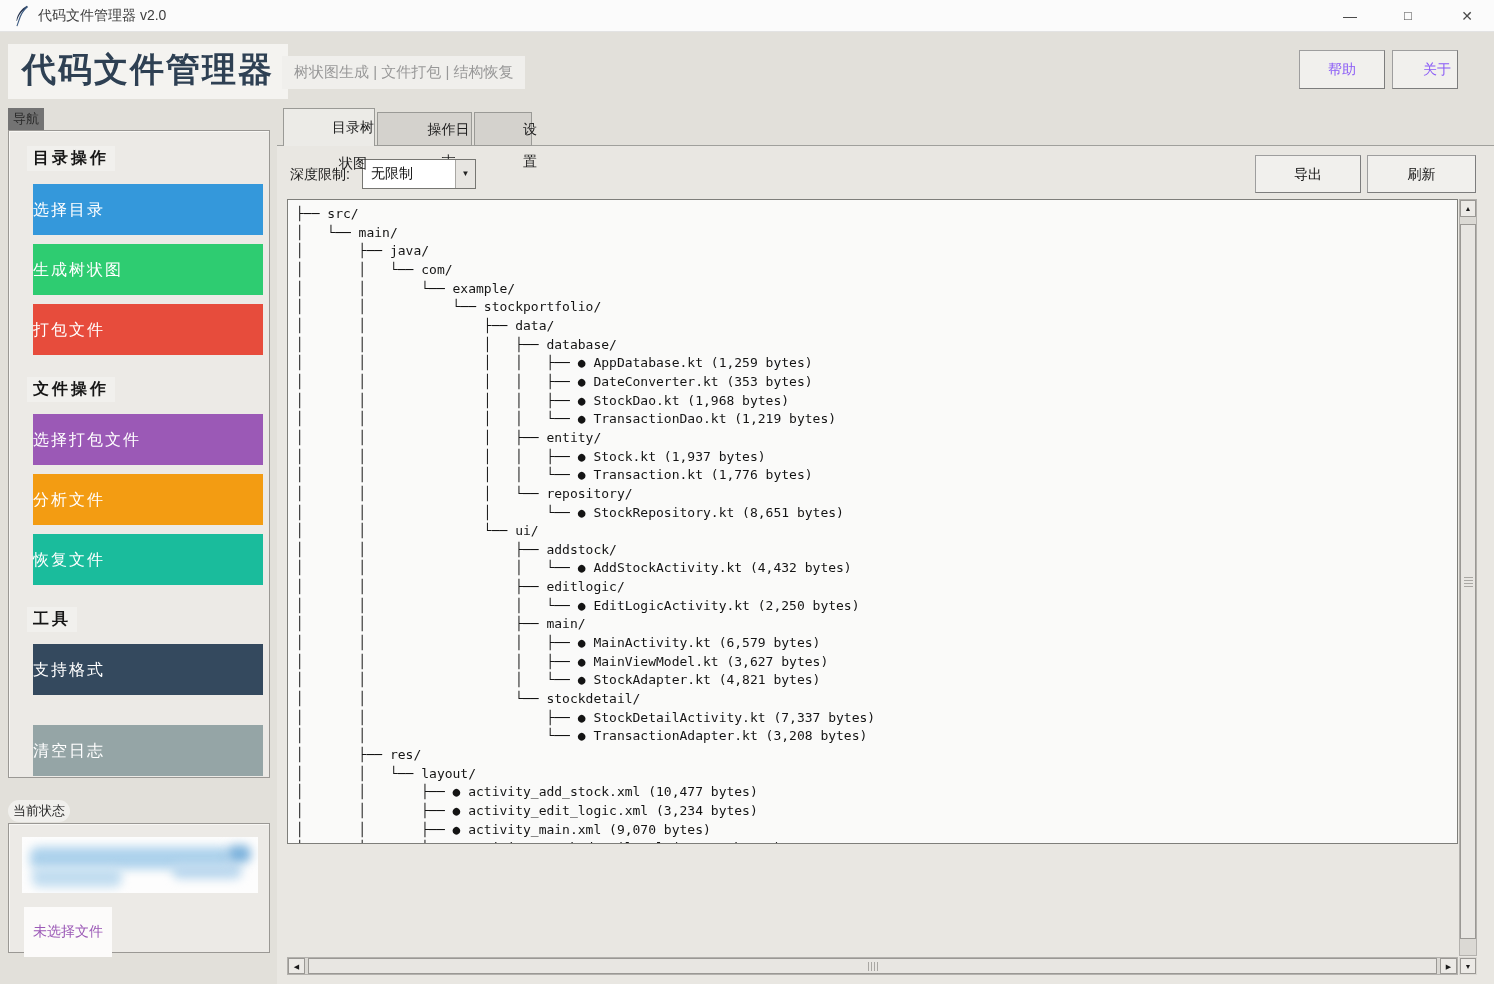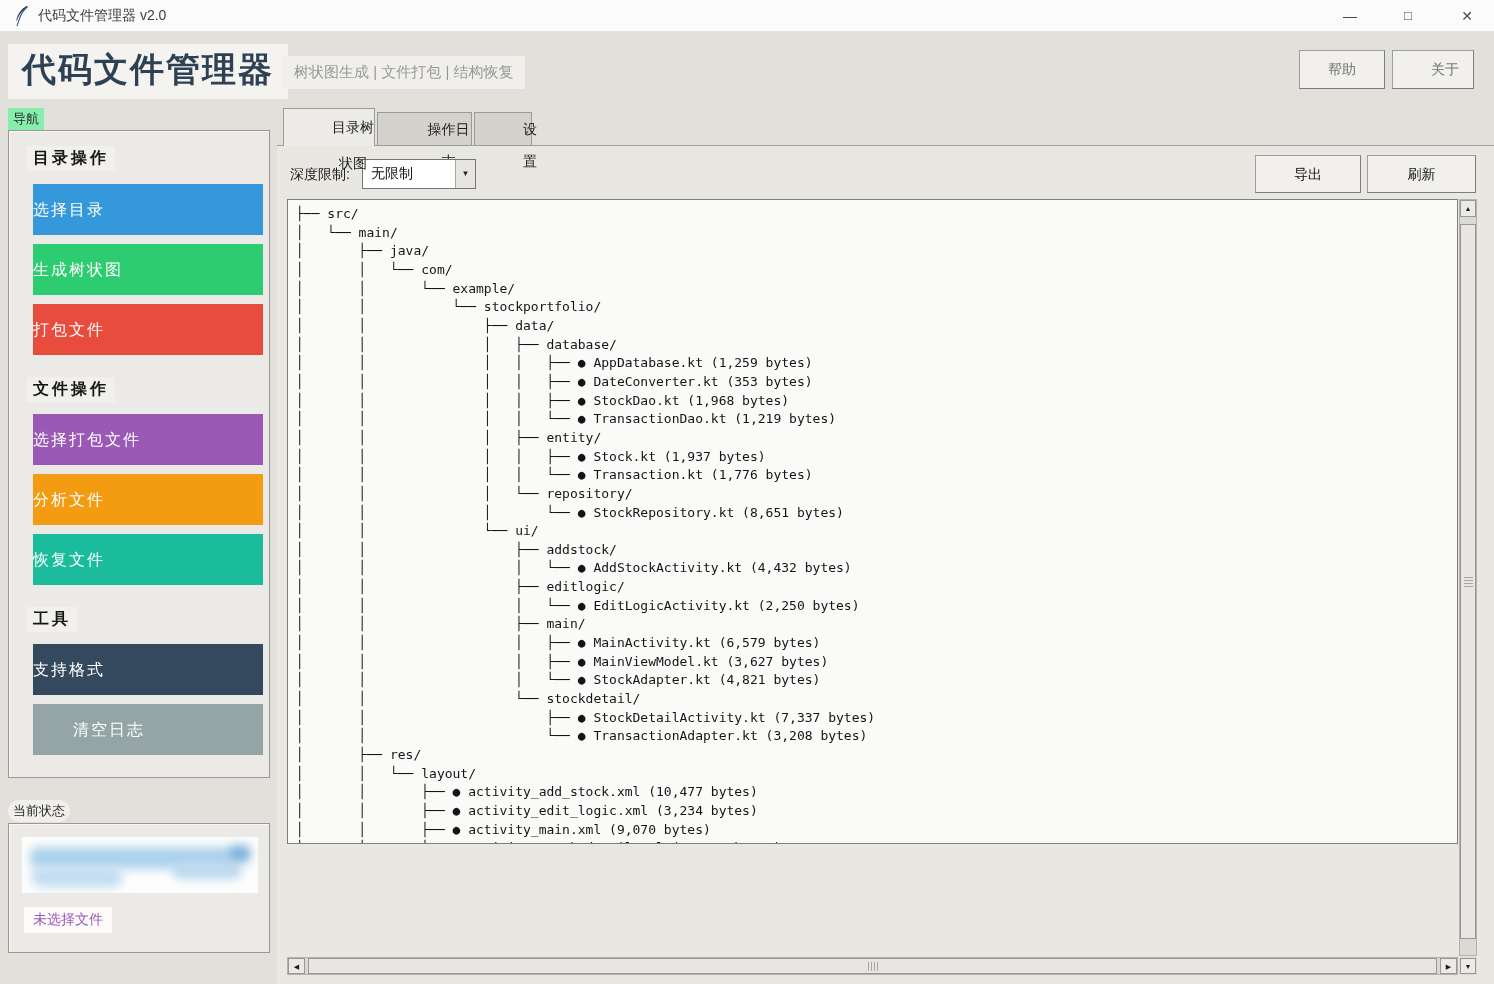--- a/index.html
+++ b/index.html
@@ -10,37 +10,37 @@
   
   .titlebar { position:absolute; left:0; top:0; width:1494px; height:32px; background:#fbfbfb; border-bottom:1px solid #e3e3e3; }
   .titlebar .app-icon { position:absolute; left:13px; top:5px; width:17px; height:22px; }
   .titlebar .title-text { position:absolute; left:38px; top:7px; font-size:14px; color:#3d3d3d; }
   .win-btn { position:absolute; top:0; width:46px; height:32px; text-align:center; line-height:32px; font-size:14px; color:#4a4a4a; cursor:default; }
   .win-min { left:1327px; } .win-max { left:1385px; font-size:13px; } .win-close { left:1444px; }
 
   
   .app-title { position:absolute; left:8px; top:44px; background:#f4f3f0; color:#2e4053; font-size:34px; font-weight:bold; padding:3px 14px 6px 14px; letter-spacing:2px; }
   .app-subtitle { position:absolute; left:282px; top:56px; background:#f0efec; color:#989898; font-size:15px; padding:7px 12px; }
-  .hdr-btn { position:absolute; top:50px; height:39px; background:#f1f0ed; border:1px solid #9e9e9e; border-bottom-color:#7d7d7d; border-right-color:#7d7d7d; font-size:14px; color:#737373; text-align:center; line-height:37px; }
-  .btn-help { left:1299px; width:86px; } .btn-about { left:1392px; width:82px;padding-left:24px; }
+  .hdr-btn { position:absolute; top:50px; height:39px; background:#f1f0ed; border:1px solid #9e9e9e; border-bottom-color:#7d7d7d; border-right-color:#7d7d7d; font-size:14px; color:#8b5cf6; text-align:center; line-height:37px; }
+  .btn-help { left:1299px; width:86px; } .btn-about { left:1392px; width:66px;padding-left:24px; }
 
   
-  .nav-label { position:absolute; left:8px; top:108px; background:#86efac; font-size:13px; color:#2a2a2a; padding:2px 5px; }
+  .nav-label { position:absolute; left:8px; top:108px; background:#737373; font-size:13px; color:#2a2a2a; padding:2px 5px; }
   .nav-frame { position:absolute; left:8px; top:130px; width:262px; height:648px; background:#eceae6; border:1px solid #9a9894; box-shadow:inset 1px 1px 0 #f8f7f4; }
   .side-heading { position:absolute; left:18px; background:#f1f0ed; font-size:16px; font-weight:bold; color:#151515; padding:2px 6px; letter-spacing:3px; }
   .side-btn { position:absolute; left:24px; width:230px; height:51px; color:#ffffff; font-size:16px; line-height:51px; letter-spacing:2px; cursor:default; }
   .status-label { position:absolute; left:8px; top:800px; background:#f0efec; font-size:13px; color:#2a2a2a; padding:2px 5px;border-radius:11px; }
   .status-frame { position:absolute; left:8px; top:823px; width:262px; height:130px; background:#eceae6; border:1px solid #9a9894; box-shadow:inset 1px 1px 0 #f8f7f4; }
   .status-preview { position:absolute; left:13px; top:13px; width:236px; height:56px; background:#fdfdfd; overflow:hidden; }
   .blob { position:absolute; filter:blur(5px); border-radius:8px; }
   .blob1 { left:8px; top:10px; width:200px; height:22px; background:#add2ec; }
   .blob2 { left:10px; top:30px; width:90px; height:20px; background:#c2ddf0; }
   .blob3 { left:150px; top:26px; width:70px; height:16px; background:#bcd8ee; }
   .blob4 { left:205px; top:8px; width:24px; height:18px; background:#7fb4dd; }
-  .file-status { position:absolute; left:15px; top:83px; background:#fcfbfa; color:#9b59b6; font-size:14px; padding:4px 9px; }
+  .file-status { position:absolute; left:15px; top:83px; background:#fcfbfa; color:#9b59b6; font-size:14px; padding:16px 9px; }
 
   
   .page { position:absolute; left:277px; top:145px; width:1217px; height:839px; background:#e9e7e2; border-top:1px solid #a0a09c; }
   .tab { position:absolute; text-align:center; font-size:14px; color:#1d1d1d; border:1px solid #9a9a96; cursor:default;padding-left:48px; }
   .tab-active { left:283px; top:108px; width:92px; height:38px; background:#ecebe7; border-bottom:none; line-height:36px; z-index:2; }
   .tab-idle { top:112px; height:34px; background:#d4d2cd; line-height:32px; }
   .tab-log { left:377px; width:95px; } .tab-settings { left:474px; width:58px; }
 
   
   .depth-label { position:absolute; left:290px; top:166px; font-size:14px; color:#1a1a1a; }
@@ -98,21 +98,21 @@
     <div class="side-btn" style="top: 113px; background: rgb(46, 204, 113);">生成树状图</div>
     <div class="side-btn" style="top: 173px; background: rgb(231, 76, 60);">打包文件</div>
 
     <div class="side-heading" style="top:246px;">文件操作</div>
     <div class="side-btn" style="top: 283px; background: rgb(155, 89, 182);">选择打包文件</div>
     <div class="side-btn" style="top: 343px; background: rgb(243, 156, 18);">分析文件</div>
     <div class="side-btn" style="top: 403px; background: rgb(26, 188, 156);">恢复文件</div>
 
     <div class="side-heading" style="top:476px;">工具</div>
     <div class="side-btn" style="top: 513px; background: rgb(52, 73, 94);">支持格式</div>
-    <div class="side-btn" style="top: 573px; background: rgb(149, 165, 166); padding-left: 40px;">清空日志</div>
+    <div class="side-btn" style="top: 594px; background: rgb(149, 165, 166);">清空日志</div>
   </div>
 
   <div class="status-label">当前状态</div>
   <div class="status-frame">
     <div class="status-preview">
       <div class="blob blob1"></div>
       <div class="blob blob2"></div>
       <div class="blob blob3"></div>
       <div class="blob blob4"></div>
     </div>

